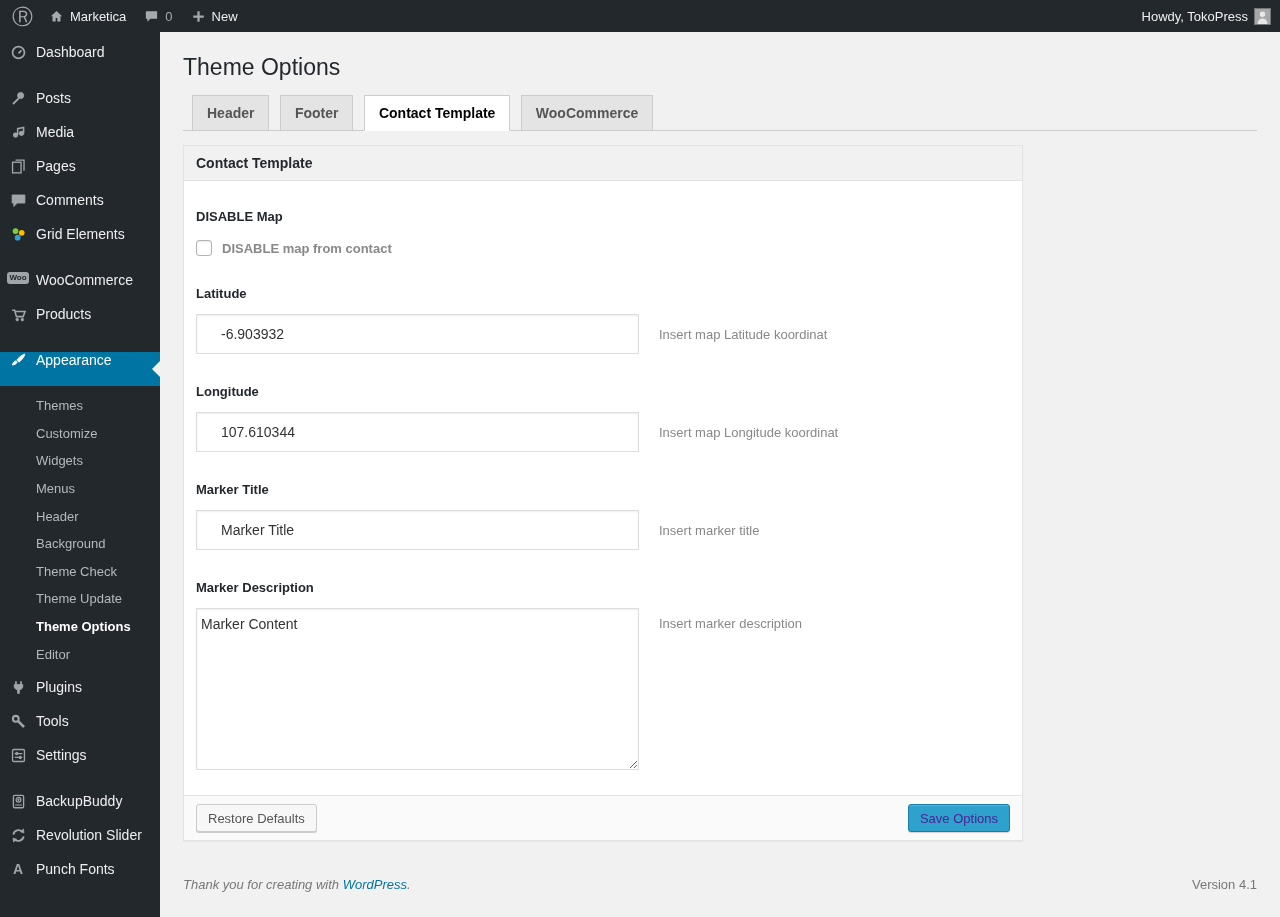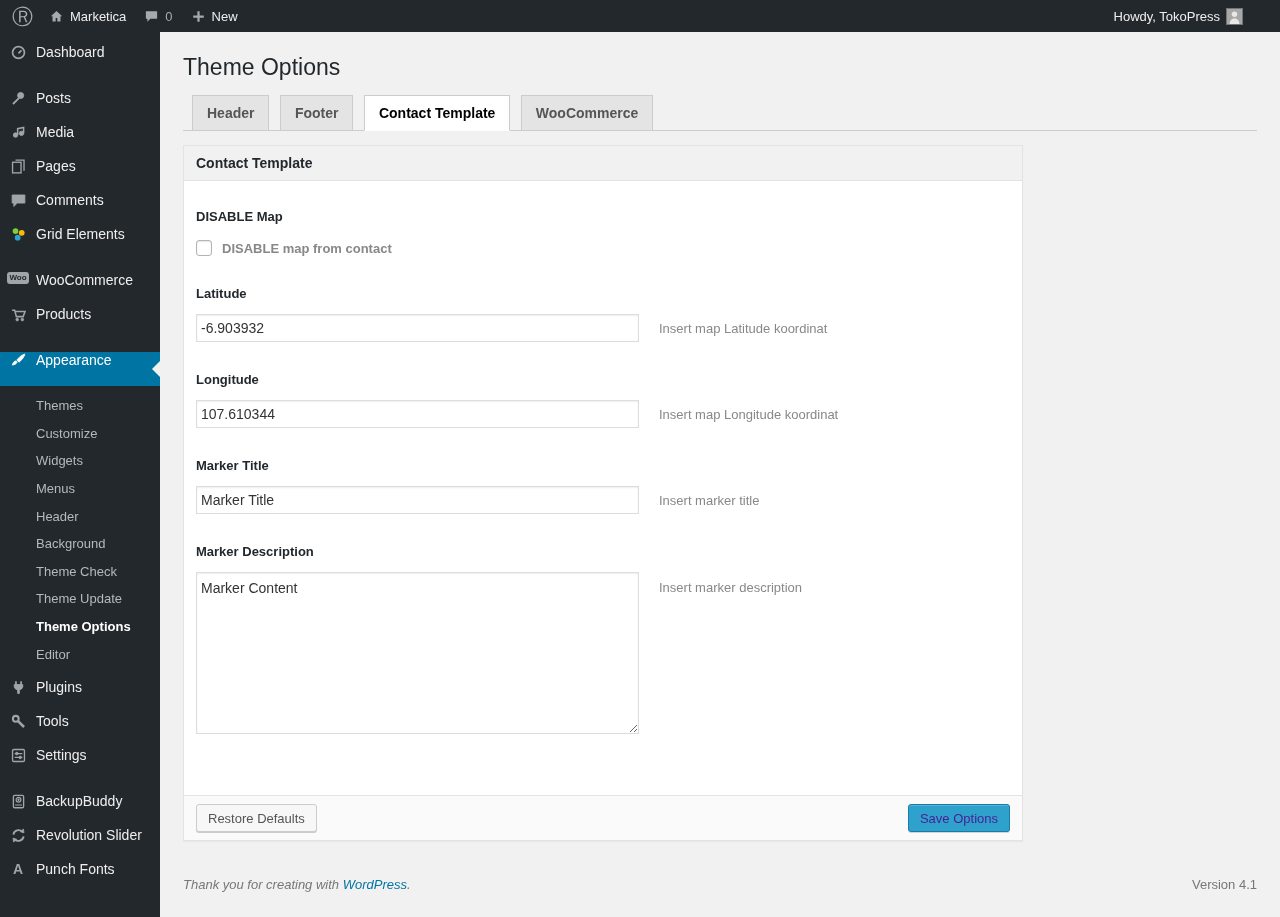--- a/index.html
+++ b/index.html
@@ -16,21 +16,21 @@
     position:absolute; top:0; left:0; width:1280px; height:32px;
     background:#23282d; display:flex; align-items:center; z-index:50;
   }
   .ab-item {
     display:flex; align-items:center; gap:6px; height:32px; padding:0 9px;
     color:#eee; font-size:13px; cursor:pointer; white-space:nowrap;
   }
   .ab-logo { padding:0 7px 0 12px; }
   .wp-circle { font-size:21px; line-height:1; color:#a7aaad; }
   .ab-count { color:#a7aaad; }
-  .ab-right { margin-left:auto; display:flex; align-items:flex-start; padding-right:28px; }
+  .ab-right { margin-left:auto; display:flex; align-items:flex-start; padding-right:0; }
   .avatar {
     width:17px; height:17px; background:#a8a8a8; border:1px solid #757575;
     display:flex; align-items:flex-end; justify-content:center; overflow:hidden;
   }
   .ab-ic { display:inline-flex; }
   .ab-ic svg { width:15px; height:15px; fill:#a7aaad; }
 
   
   .sidebar {
     position:absolute; top:32px; left:0; bottom:0; width:160px;
@@ -92,21 +92,21 @@
   .check-row { margin-top:16px; display:flex; align-items:center; gap:10px; }
   .check-row input[type=checkbox] {
     appearance:none; -webkit-appearance:none; width:16px; height:16px; margin:0;
     background:#fff; border:1px solid #b4b4b4; border-radius:3px;
     box-shadow:inset 0 1px 2px rgba(0,0,0,.1); cursor:pointer;
   }
   .check-label { font-size:13px; color:#888;font-weight:bold; }
   .input-row { margin-top:13px; display:flex; align-items:center; }
   .input-row.top { align-items:flex-start; }
   .text-input {
-    width:443px; height:28px; padding:0 4px; font-size:14px; color:#333;
+    width:443px; height:40px; padding:0 24px; font-size:14px; color:#333;
     border:1px solid #ddd; background:#fff; border-radius:0;
     box-shadow:inset 0 1px 2px rgba(0,0,0,.07); outline:none;
     font-family:"Liberation Sans", sans-serif;
   }
   textarea.text-input {
     height:162px; padding:6px 4px; resize:vertical; line-height:1.4;
   }
   .hint { margin-left:20px; font-size:13px; color:#888; }
   .input-row.top .hint { margin-top:8px; }
 

